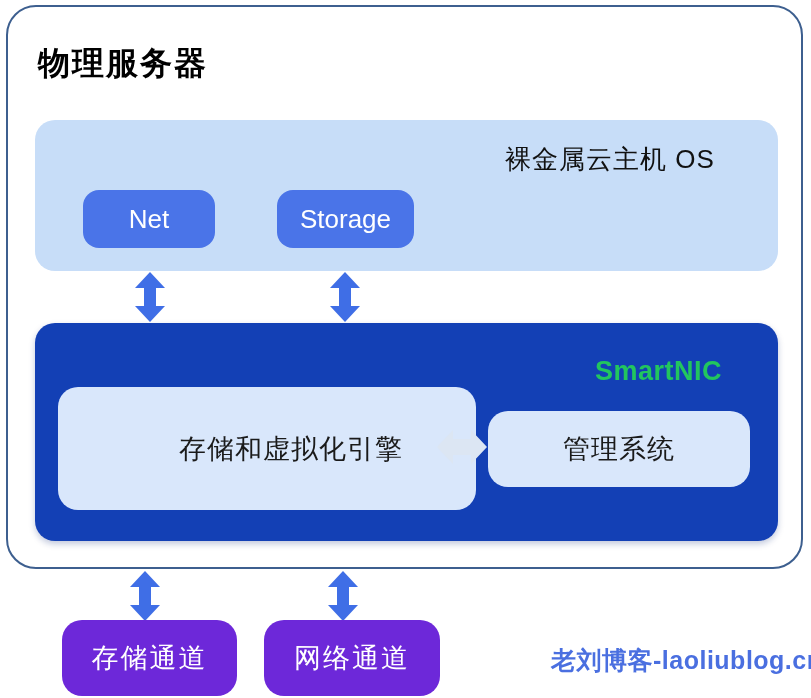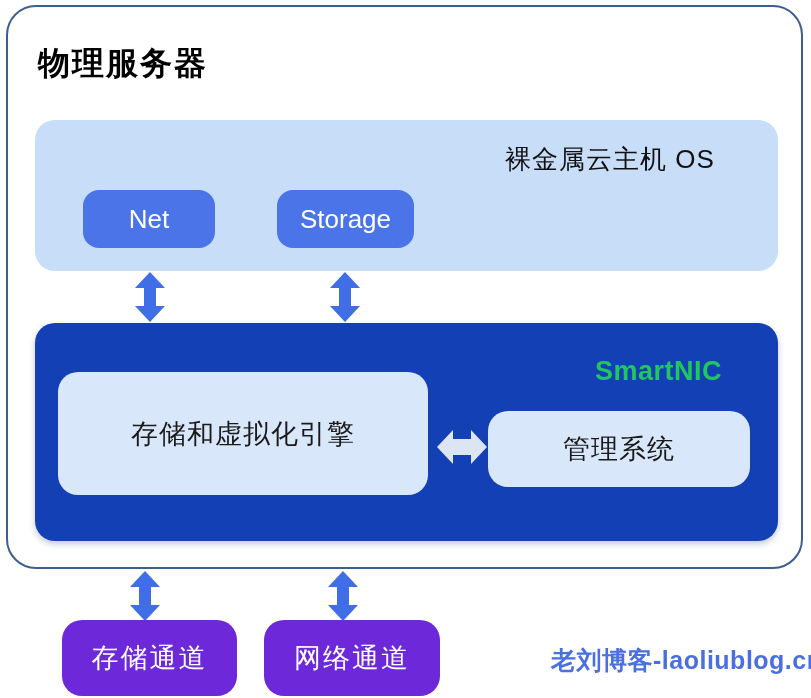--- a/index.html
+++ b/index.html
@@ -47,21 +47,21 @@
   }
   .smartnic-label{
     left:560px;top:33px;font-size:27px;font-weight:600;color:#22c55e;
     letter-spacing:.5px;
   }
   .inner-box{
     background:#d9e7fb;border-radius:20px;
     display:flex;align-items:center;justify-content:center;
     color:#1a1a1a;font-size:27px;font-weight:400;letter-spacing:1px;
   }
-  .engine-box{left:23px;top:49px;width:370px;height:123px;}
+  .engine-box{left:23px;top:64px;width:370px;height:123px;padding-left:48px;}
   .mgmt-box{left:453px;top:88px;width:262px;height:76px;border-radius:20px;}
 
   
   .channel-box{
     top:620px;height:76px;background:#6d28d9;border-radius:20px;
     display:flex;align-items:center;justify-content:center;
     color:#ffffff;font-size:27px;font-weight:400;letter-spacing:2px;
   }
   .channel-storage{left:62px;width:175px;}
   .channel-network{left:264px;width:176px;justify-content:center;}

